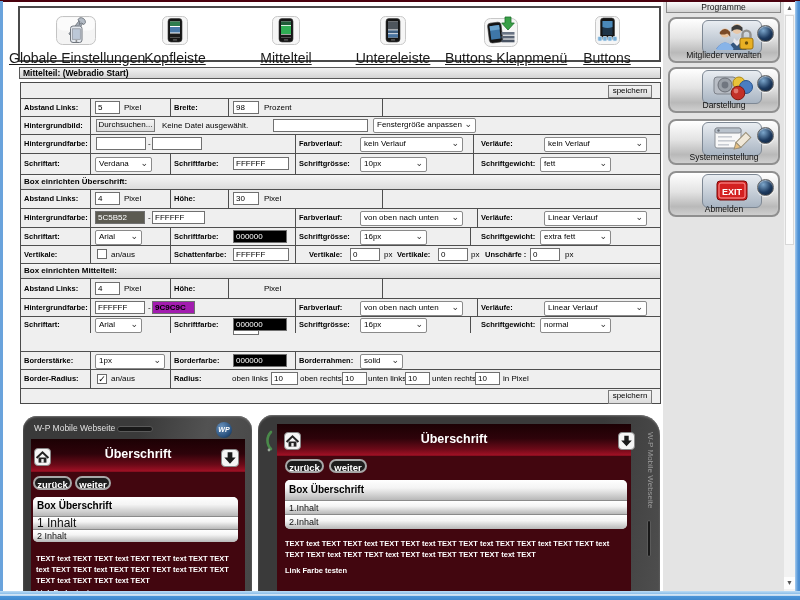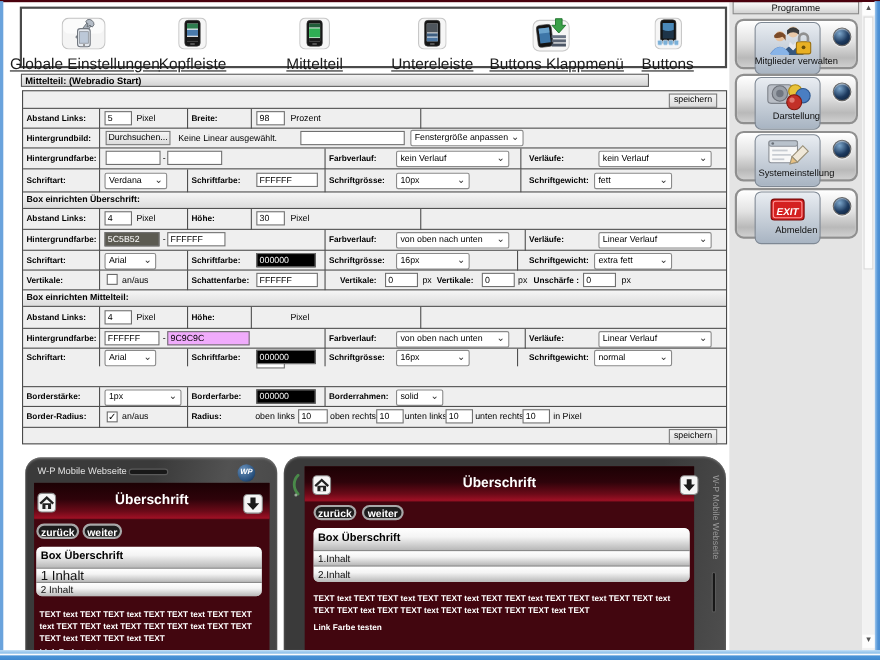--- a/index.html
+++ b/index.html
@@ -16,43 +16,43 @@
   background:linear-gradient(#bddcf5 0%, #8ec0ea 30%, #fdfdfd 45%, #4a94d8 60%, #3f88cf 100%); z-index:50; }
 
 
 #sidebar { left:663px; top:2px; width:121px; height:589px; background:#e4e4e4; }
 #progbar { left:3px; top:-1px; width:115px; height:12px;
   background:linear-gradient(#fbfbfb,#d2d2d2); border:1px solid #8a8a8a;
   font-size:8.5px; text-align:center; line-height:11px; color:#111; }
 .sbtn { left:5px; width:112px; height:46px; border-radius:8px;
   background:linear-gradient(#ffffff 0%, #e3e3e3 45%, #b9b9b9 80%, #cfcfcf 100%);
   border:2px solid #8f8f8f; box-shadow:inset 0 1px 1px #fff; }
-.spanel { position:absolute; left:16px; top:1px; width:60px; height:48px;
+.spanel { position:absolute; left:32px; top:1px; width:60px; height:34px;
   border-radius:6px; background:linear-gradient(#e9edf2,#a8b4c2);
-  border:1px solid #7e8894;font-style:italic; }
+  border:1px solid #7e8894; }
 .scirc { position:absolute; left:87px; top:6px; width:17px; height:17px; border-radius:50%;
   background:radial-gradient(circle at 35% 30%, #7da7cc 0%, #1d3a5f 55%, #0c1a2e 100%);
   border:1px solid #666; box-shadow:inset 0 1px 1px rgba(255,255,255,.5), 0 1px 1px rgba(255,255,255,.8); }
 .slabel { position:absolute; left:0; bottom:1px; width:100%; text-align:center;
   font-size:8.5px; color:#111; }
 #sscroll { left:784px; top:2px; width:11px; height:589px; background:#f2f2f2; z-index:40;}
 .sarrow { position:absolute; left:0; width:11px; height:12px; background:#fdfdfd;
   font-size:7px; text-align:center; line-height:12px; color:#555; }
 #sthumb { position:absolute; left:1px; top:13px; width:9px; height:230px;
   background:#fcfcfc; border:1px solid #d8d8d8; }
 
 
 #toolbar { left:18px; top:6px; width:643px; height:56px; background:#fff;
   border:2px solid #4a4a4a; }
 .ticon { position:absolute; top:8px; }
 .tlabel { position:absolute; top:42px; font-size:14px; color:#1a1a1a;
   text-decoration:underline; text-align:center; white-space:nowrap; }
 
 
-.hbar { left:19px; width:571px; height:12px;
+.hbar { left:19px; width:642px; height:12px;
   background:linear-gradient(#f2f2f2,#d4d4d4); border:1px solid #585858;
   font-size:8.5px; font-weight:bold; color:#000; line-height:11px; padding-left:3px; }
 
 
 #form { left:20px; top:82px; width:641px; height:322px; background:#efefef;
   border:1px solid #4a4a4a; }
 .row { position:absolute; left:0; width:639px; border-top:1px solid #4f4f4f; }
 .srow { position:absolute; left:0; width:639px; border-top:1px solid #4f4f4f;
   background:linear-gradient(#f6f6f6,#dcdcdc); font-size:8px; font-weight:bold;
   padding:2px 0 0 3px; }
@@ -250,21 +250,21 @@
       <div class="vd" style="left:207px;height:18px;"></div>
       <div class="inp" style="left:212px;top:2px;width:26px;">98</div>
       <div class="txt" style="left:243px;top:4px;">Prozent</div>
       <div class="vd" style="left:361px;height:18px;"></div>
     </div>
 
     <div class="row" style="top:33px;height:18px;">
       <div class="lab" style="left:3px;top:4px;">Hintergrundbild:</div>
       <div class="vd" style="left:69px;height:18px;"></div>
       <div class="btn" style="left:75px;top:2px;width:59px;height:13px;">Durchsuchen...</div>
-      <div class="txt" style="left:141px;top:4px;">Keine Linear ausgewählt.</div>
+      <div class="txt" style="left:141px;top:4px;">Keine Datei ausgewählt.</div>
       <div class="inp" style="left:252px;top:2px;width:95px;"></div>
       <div class="sel" style="left:352px;top:1px;width:103px;">Fenstergröße anpassen</div>
     </div>
 
     <div class="row" style="top:51px;height:19px;">
       <div class="lab" style="left:3px;top:4px;">Hintergrundfarbe:</div>
       <div class="vd" style="left:69px;height:19px;"></div>
       <div class="inp" style="left:75px;top:2px;width:50px;"></div>
       <div class="txt" style="left:127px;top:4px;">-</div>
       <div class="inp" style="left:131px;top:2px;width:50px;"></div>
@@ -368,21 +368,21 @@
       <div class="inp" style="left:212px;top:3px;width:26px;margin-top:40px;">20</div>
       <div class="txt" style="left:243px;top:5px;">Pixel</div>
       <div class="vd" style="left:361px;height:20px;"></div>
     </div>
 
     <div class="row" style="top:215px;height:18px;">
       <div class="lab" style="left:3px;top:4px;">Hintergrundfarbe:</div>
       <div class="vd" style="left:69px;height:18px;"></div>
       <div class="inp" style="left:74px;top:2px;width:50px;">FFFFFF</div>
       <div class="txt" style="left:127px;top:4px;">-</div>
-      <div class="inp" style="left:131px;top:2px;width:75px;background:#f0abfc;">9C9C9C</div>
+      <div class="inp" style="left:131px;top:2px;width:43px;background:#a21caf;font-weight:bold;">9C9C9C</div>
       <div class="vd" style="left:274px;height:18px;"></div>
       <div class="lab" style="left:278px;top:4px;">Farbverlauf:</div>
       <div class="sel" style="left:339px;top:2px;width:103px;">von oben nach unten</div>
       <div class="vd" style="left:456px;height:18px;"></div>
       <div class="lab" style="left:460px;top:4px;">Verläufe:</div>
       <div class="sel" style="left:523px;top:2px;width:103px;">Linear Verlauf</div>
     </div>
 
     <div class="row" style="top:233px;height:16px;">
       <div class="lab" style="left:3px;top:3px;">Schriftart:</div>

